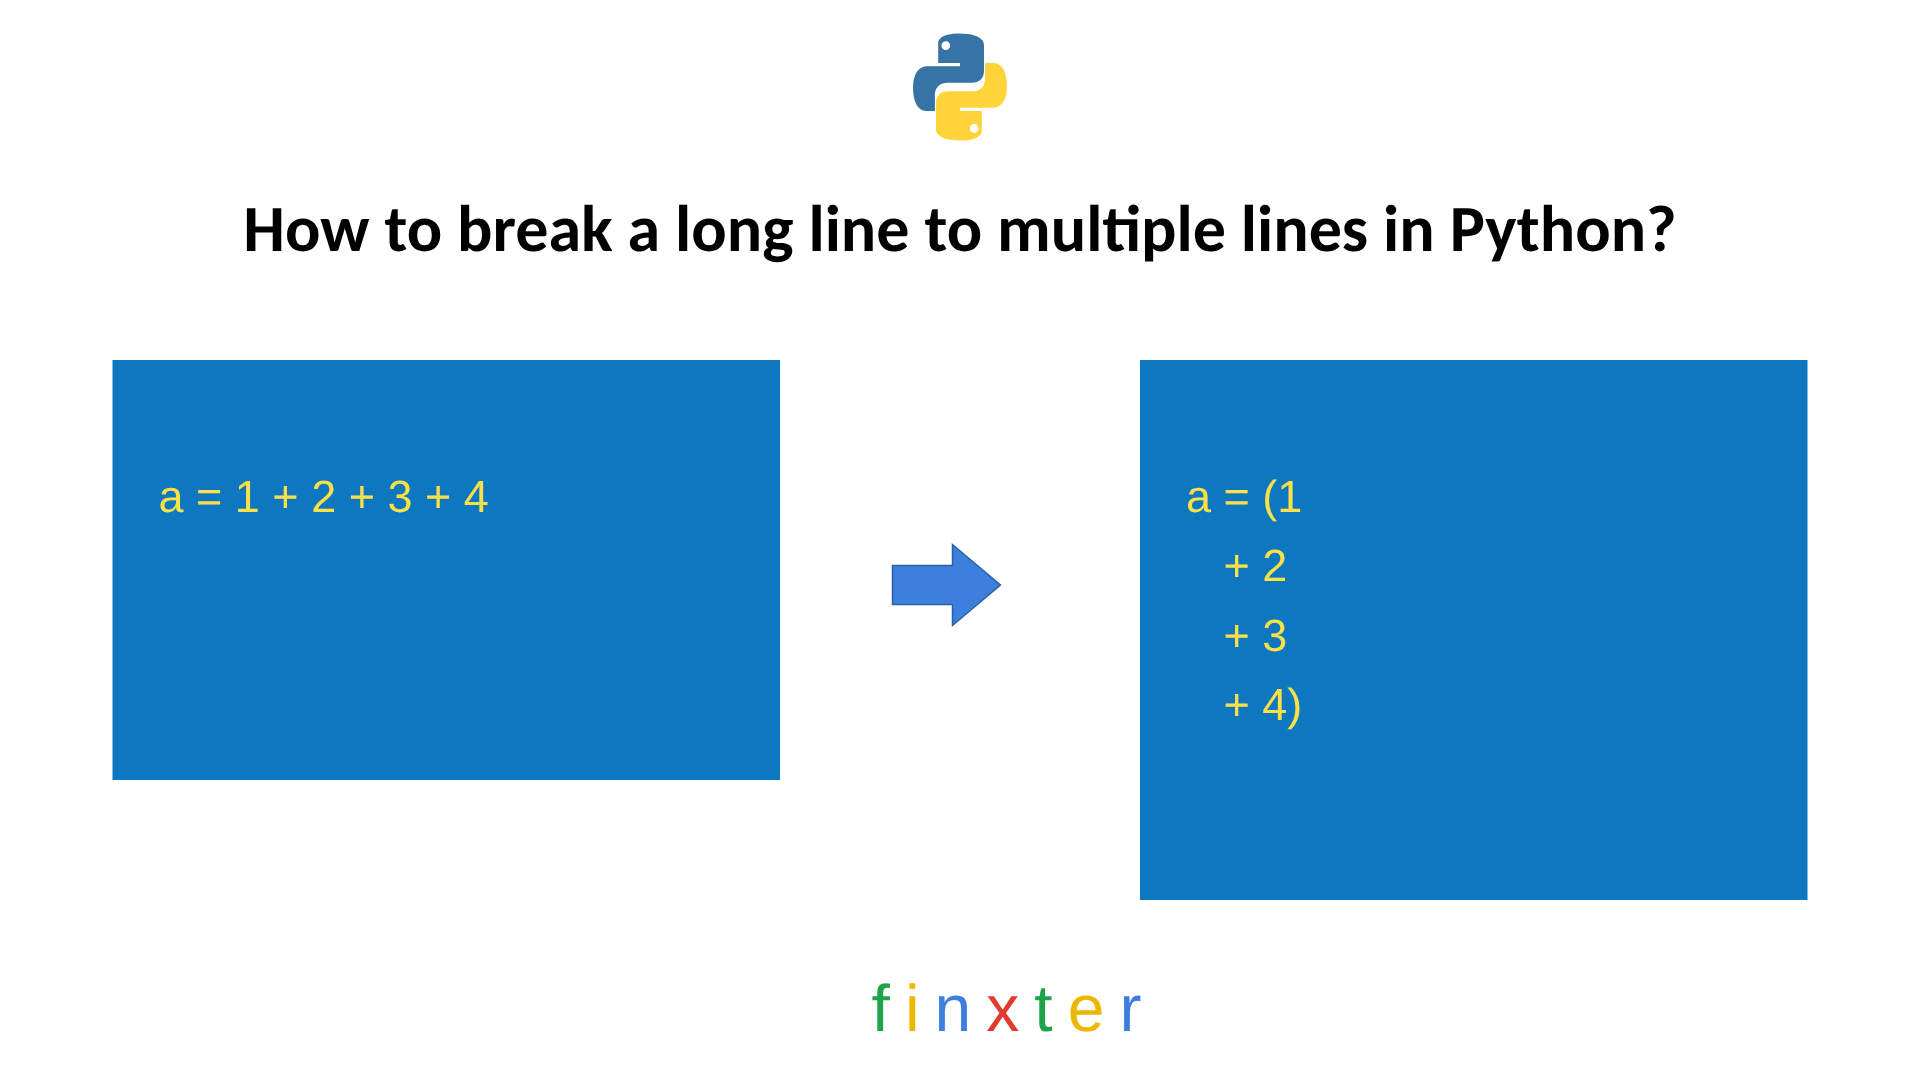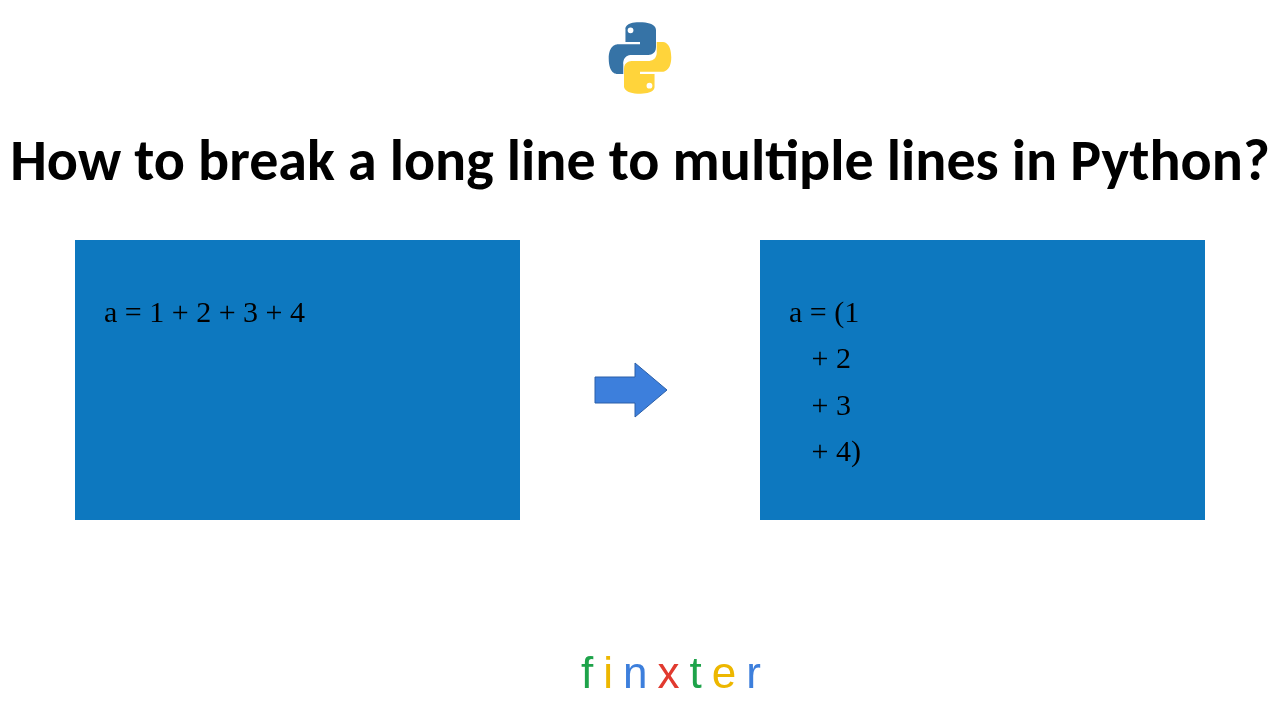--- a/index.html
+++ b/index.html
@@ -17,44 +17,44 @@
     left: 50%;
     transform: translateX(-50%);
   }
   .title {
     position: absolute;
     top: 125px;
     left: 0;
     right: 0;
     text-align: center;
     font-weight: 700;
-    font-size: 58px;
+    font-size: 44px;
     color: #000000;
   }
   .code-box {
     position: absolute;
     background: #0d78bf;
-    padding: 2px 14px;
-    font-family: Liberation Serif, serif;
+    padding: 22px 14px;
+    font-family: Liberation Sans, sans-serif;
     font-size: 30px;
-    color: #000000;
+    color: #fde047;
     line-height: 1.55;
     white-space: pre;
   }
   .code-left {
     top: 240px;
     left: 75px;
     width: 445px;
     height: 280px;
   }
   .code-right {
     top: 240px;
     left: 760px;
     width: 445px;
-    height: 280px;
+    height: 360px;
   }
   .arrow {
     position: absolute;
     top: 355px;
     left: 585px;
   }
   .brand {
     position: absolute;
     bottom: 22px;
     left: 50%;

